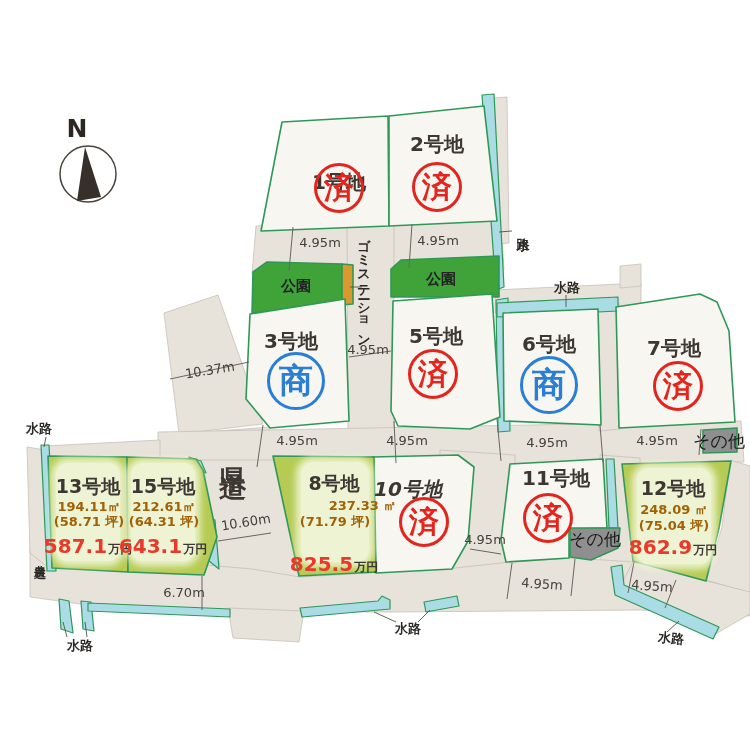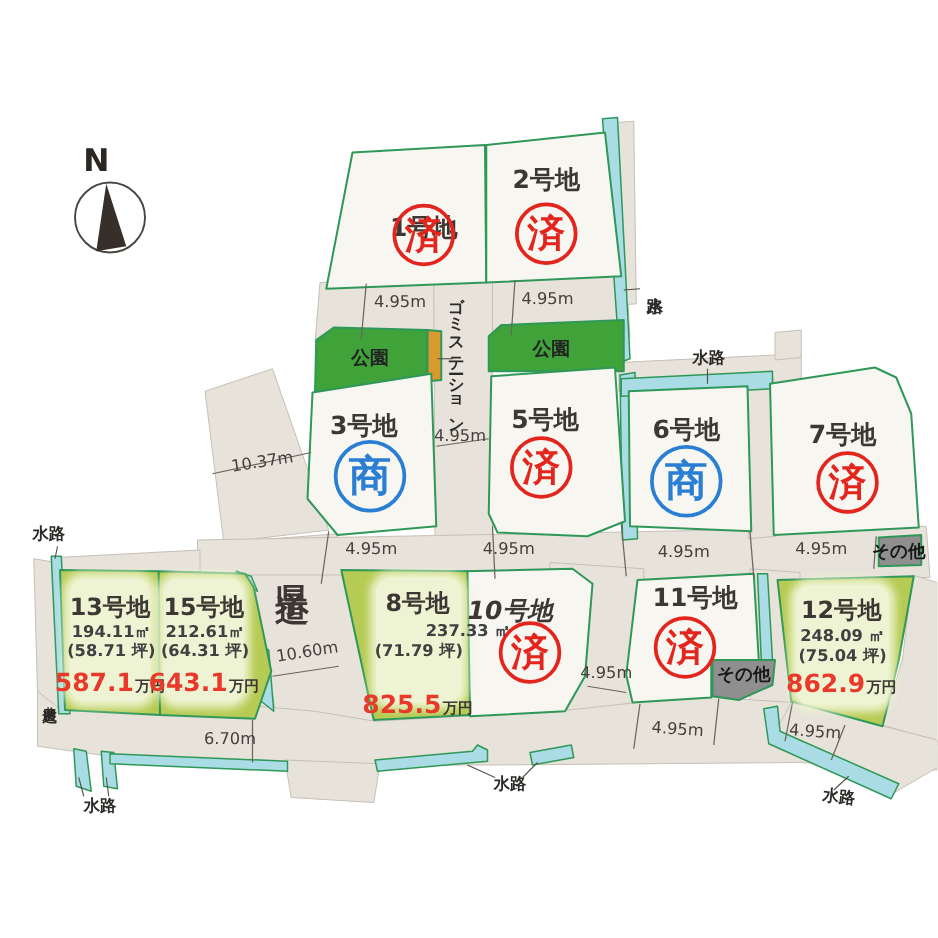--- a/index.html
+++ b/index.html
@@ -8,32 +8,32 @@
   .map svg{position:absolute;left:0;top:0;}
   .lbl{position:absolute;transform:translate(-50%,-50%);white-space:nowrap;line-height:1.15;text-align:center;}
   .lot-name{font-size:20px;font-weight:bold;color:#3c3733;}
   .lot-name-sm{font-size:19px;font-weight:bold;color:#3c3733;}
   .meas{font-size:13px;color:#44403b;}
   .rot-m9{transform:translate(-50%,-50%) rotate(-9deg);}
   .rot-4{transform:translate(-50%,-50%) rotate(4deg);}
   .rot-6{transform:translate(-50%,-50%) rotate(6deg);}
   .wlabel{font-size:13px;font-weight:600;color:#2c2a27;}
   .park-lbl{font-size:15px;font-weight:bold;color:#232323;}
-  .sonota{font-size:14px;font-weight:700;color:#171717;}
+  .sonota{font-size:17px;font-weight:400;color:#171717;}
   .vert{writing-mode:vertical-rl;}
   .kendo{font-size:27px;font-weight:bold;letter-spacing:6px;color:#3c3733;}
   .nodo{font-size:12px;font-weight:600;color:#2c2a27;letter-spacing:2px;}
   .gomi{font-size:13px;font-weight:600;color:#2c2a27;letter-spacing:1px;}
   .compass-n{font-size:25px;font-weight:600;color:#2b2722;}
   .stamp{position:absolute;transform:translate(-50%,-50%);border-radius:50%;display:flex;
          align-items:center;justify-content:center;font-weight:bold;background:transparent;}
   .stamp.sold{width:44px;height:44px;border:3px solid #e3251d;color:#e3251d;font-size:30px;}
   .stamp.nego{width:52px;height:52px;border:3px solid #2a7fd4;color:#2a7fd4;font-size:34px;}
   .panel{position:absolute;background:#eef4d3;border-radius:12px;box-shadow:0 0 7px 5px rgba(238,244,211,.95);}
-  .area-line{font-size:13px;font-weight:600;color:#404040;}
+  .area-line{font-size:13px;font-weight:600;color:#a16207;}
   .price{font-size:20px;font-weight:bold;color:#e8392b;}
   .price-unit{font-size:12px;font-weight:bold;color:#3c3733;margin-left:1px;}
 </style>
 </head>
 <body>
 
 <div class="map">
 
   <svg width="750" height="750" viewBox="0 0 750 750">
 
@@ -163,21 +163,21 @@
   <div class="lbl area-line" style="left:89px;top:507px;">194.11㎡</div>
   <div class="lbl area-line" style="left:89px;top:522px;text-align:center;">(58.71 坪)</div>
   <div class="lbl" style="left:88px;top:546px;">
     <span class="price">587.1</span><span class="price-unit">万円</span>
   </div>
   <div class="lbl area-line" style="left:164px;top:507px;">212.61㎡</div>
   <div class="lbl area-line" style="left:164px;top:522px;">(64.31 坪)</div>
   <div class="lbl" style="left:163px;top:546px;">
     <span class="price">643.1</span><span class="price-unit">万円</span>
   </div>
-  <div class="lbl area-line" style="left:352px;top:506px;padding-left:45px;">237.33 ㎡</div>
+  <div class="lbl area-line" style="left:340px;top:506px;padding-left:45px;">237.33 ㎡</div>
   <div class="lbl area-line" style="left:335px;top:522px;">(71.79 坪)</div>
   <div class="lbl" style="left:334px;top:564px;">
     <span class="price">825.5</span><span class="price-unit">万円</span>
   </div>
   <div class="lbl area-line" style="left:674px;top:510px;">248.09 ㎡</div>
   <div class="lbl area-line" style="left:674px;top:526px;">(75.04 坪)</div>
   <div class="lbl" style="left:673px;top:547px;">
     <span class="price">862.9</span><span class="price-unit">万円</span>
   </div>
 

